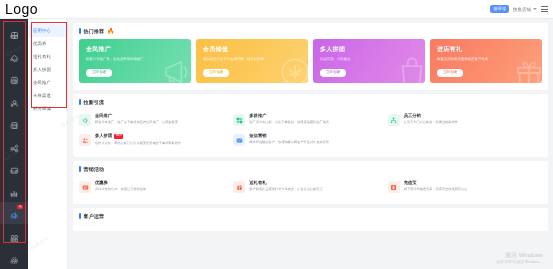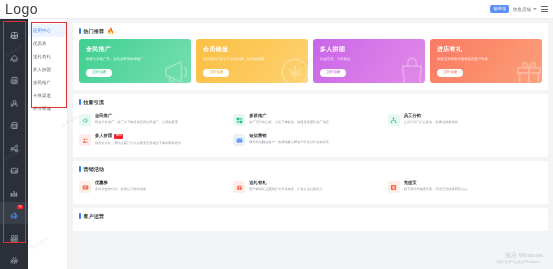--- a/index.html
+++ b/index.html
@@ -11,21 +11,21 @@
   }
   #app { position: relative; width: 553px; height: 269px; background: #f5f6f8; }
 
   
   .topbar {
     position: absolute; left: 0; top: 0; width: 553px; height: 19px;
     background: #ffffff; border-bottom: 1px solid #ebedf0;
     display: flex; align-items: center; z-index: 6;
   }
   .logo {
-    margin-left: 5px; font-size: 14px; color: #404040;
+    margin-left: 5px; font-size: 14px; color: #000000;
     letter-spacing: .5px; font-weight: 400; line-height: 1;
   }
   .topbar-right {
     margin-left: auto; display: flex; align-items: center; gap: 4px;
     margin-right: 5px;
   }
   .tb-badge {
     background: #5b8ff9; color: #fff; font-size: 4px; line-height: 1;
     padding: 2px 3px; border-radius: 2px; letter-spacing: .2px;
     display: flex; align-items: center;

